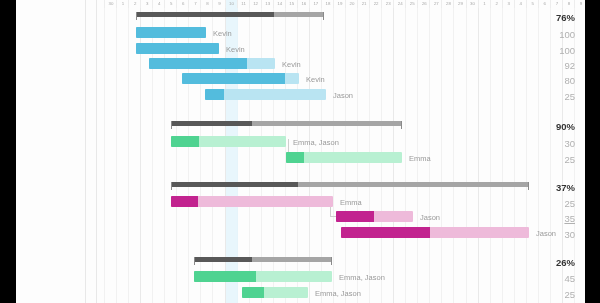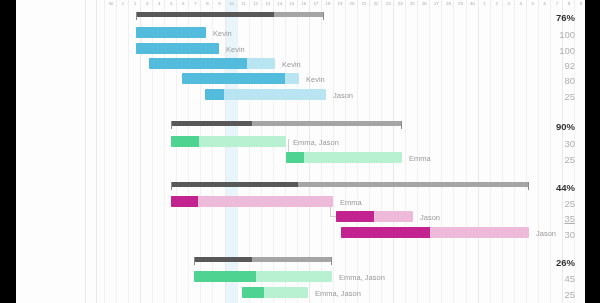--- a/index.html
+++ b/index.html
@@ -394,21 +394,21 @@
     <div id="labels-layer">
         <div class="row-label group" style="top: 13px;">76%</div>
         <div class="row-label task" style="top: 30px;">100</div>
         <div class="row-label task" style="top: 46px;">100</div>
         <div class="row-label task" style="top: 61px;">92</div>
         <div class="row-label task" style="top: 76px;">80</div>
         <div class="row-label task" style="top: 92px;">25</div>
         <div class="row-label group" style="top: 122px;">90%</div>
         <div class="row-label task" style="top: 139px;">30</div>
         <div class="row-label task" style="top: 155px;">25</div>
-        <div class="row-label group" style="top: 183px;">44%</div>
+        <div class="row-label group" style="top: 183px;">37%</div>
         <div class="row-label task" style="top: 199px;">25</div>
         <div class="row-label task" style="top: 214px; text-decoration: underline;">35</div>
         <div class="row-label task" style="top: 230px;">30</div>
         <div class="row-label group" style="top: 258px;">26%</div>
         <div class="row-label task" style="top: 274px;">45</div>
         <div class="row-label task" style="top: 290px;">25</div>
       </div>
 
   </div>
 </div>

